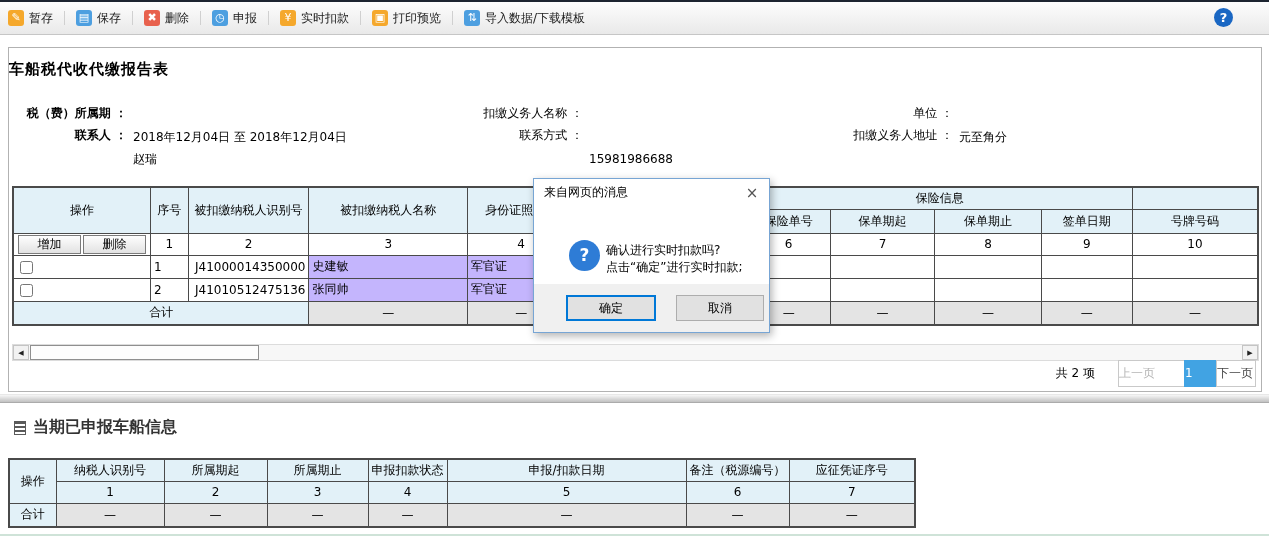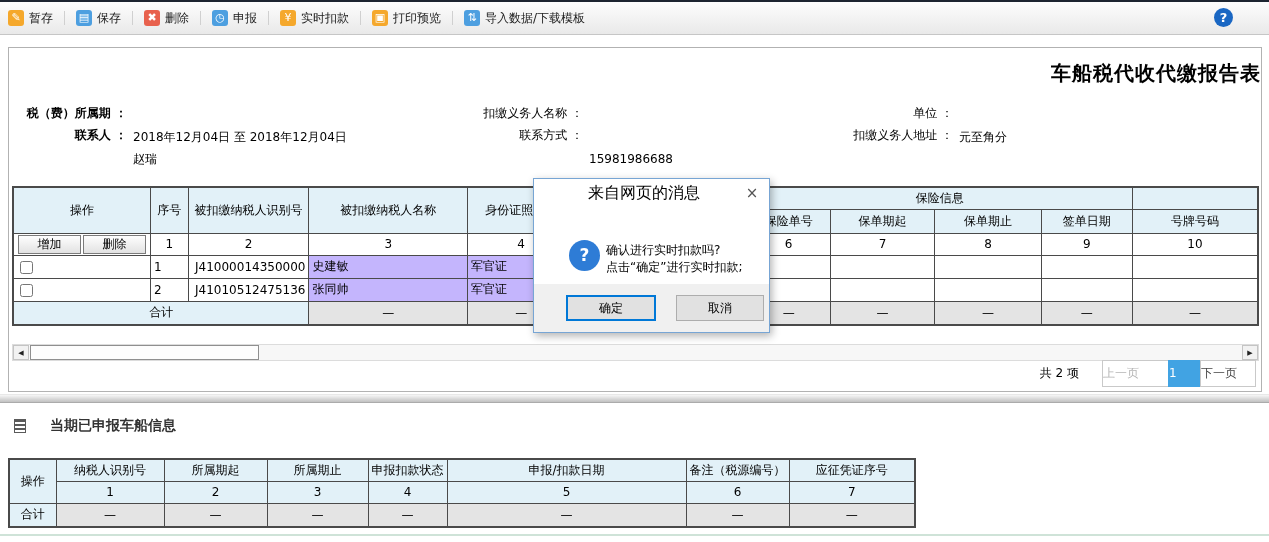--- a/index.html
+++ b/index.html
@@ -23,22 +23,22 @@
   .tb-label { color:#222; }
   .tb-sep { width:1px; height:14px; background:#d0d0d0; }
   .help {
     position:absolute; right:36px; top:8px; width:19px; height:19px; border-radius:50%;
     background:#1a67c3; color:#fff; font-weight:bold; text-align:center; line-height:19px;
     font-size:13px; cursor:pointer;
   }
   
   .panel { position:absolute; left:8px; top:47px; width:1254px; height:345px;
            border:1px solid #b2b2b2; background:#fff; }
-  .form-title { position:absolute; left:0; top:12px; width:100%; text-align:right;
-                font-size:20px; font-weight:bold; letter-spacing:1px; }
+  .form-title { position:absolute; left:0; top:12px; width:100%; text-align:left;
+                font-size:15px; font-weight:bold; letter-spacing:1px; }
   .info-col { position:absolute; top:54px; }
   .info-line { height:22px; line-height:22px; white-space:nowrap; display:flex; }
   .f-lbl { display:inline-block; text-align:right; }
   .f-val { display:inline-block; padding-left:6px;margin-top:24px; }
   .col1 { left:6px; }  .col1 .f-lbl { width:112px;font-weight:bold; }
   .col2 { left:452px; } .col2 .f-lbl { width:122px; }
   .col3 { left:822px; } .col3 .f-lbl { width:122px; }
   
   .tbl-wrap { position:absolute; left:3px; top:138px; width:1247px; height:146px; overflow:hidden; }
   table.grid { border-collapse:collapse; table-layout:fixed; background:#fff;
@@ -66,37 +66,37 @@
   .sb-thumb { position:absolute; left:17px; top:0; width:229px; height:15px;
               background:#fdfdfd; border:1px solid #8f8f8f; cursor:pointer; }
   
   .pagination { position:absolute; left:0; top:311px; width:1247px; height:28px;
                 display:flex; justify-content:flex-end; align-items:center; gap:24px; }
   .pg-group { display:flex; }
   .pg-btn { height:27px; line-height:25px; text-align:left; border:1px solid #c9c9c9;
             background:#fff; margin-left:-1px; cursor:pointer; }
   .pg-prev { width:67px; color:#b5b5b5; }
   .pg-page { width:33px; background:#41a3e3; border-color:#41a3e3; color:#fff; }
-  .pg-next { width:56px; color:#444; }
+  .pg-next { width:40px; color:#444; }
   
   .splitter { position:absolute; left:0; top:394px; width:1269px; height:9px;
               background:linear-gradient(#f7f7f7,#c1c1c1);
               border-top:1px solid #e8e8e8; border-bottom:1px solid #ababab; cursor:row-resize; }
   .section-title { position:absolute; left:14px; top:417px; display:flex; align-items:center;
-                   gap:24px; font-size:14px; font-weight:bold; color:#333; }
+                   gap:7px; font-size:16px; font-weight:bold; color:#333; }
   .list-ic { width:12px; height:14px; border:1px solid #5a5a5a;
              background:repeating-linear-gradient(to bottom,#5a5a5a 0 2px,#fff 2px 4px); }
   .tbl2 { position:absolute; left:8px; top:458px; }
   .bottomline { position:absolute; left:0; top:534px; width:1269px; height:2px; background:#cfe3d8; }
   
   .dialog { position:absolute; left:533px; top:178px; width:237px; height:155px;
             background:#fff; border:1px solid #77a5d4; box-shadow:2px 3px 8px rgba(0,0,0,.3);
             z-index:50; }
-  .dlg-title { height:27px; line-height:27px; padding-left:10px; font-size:16px; color:#000;
-               cursor:default;margin-left:44px; }
+  .dlg-title { height:27px; line-height:27px; padding-left:10px; font-size:12px; color:#000;
+               cursor:default; }
   .dlg-close { position:absolute; right:8px; top:5px; width:18px; height:18px; text-align:center;
                line-height:18px; font-size:15px; color:#555; cursor:pointer; }
   .dlg-q { position:absolute; left:35px; top:61px; width:31px; height:31px; border-radius:50%;
            background:#2e7cd6; color:#fff; font-size:17px; font-weight:bold; text-align:center;
            line-height:31px; }
   .dlg-msg { position:absolute; left:72px; top:63px; line-height:17px; color:#000; }
   .dlg-foot { position:absolute; left:0; bottom:0; width:100%; height:48px; background:#f0f0f0; }
   .dlg-btn { position:absolute; top:11px; height:26px; background:#e1e1e1; font-size:12px;
              cursor:pointer; font-family:inherit; }
   .dlg-ok { left:32px; width:90px; border:2px solid #0078d7; }

